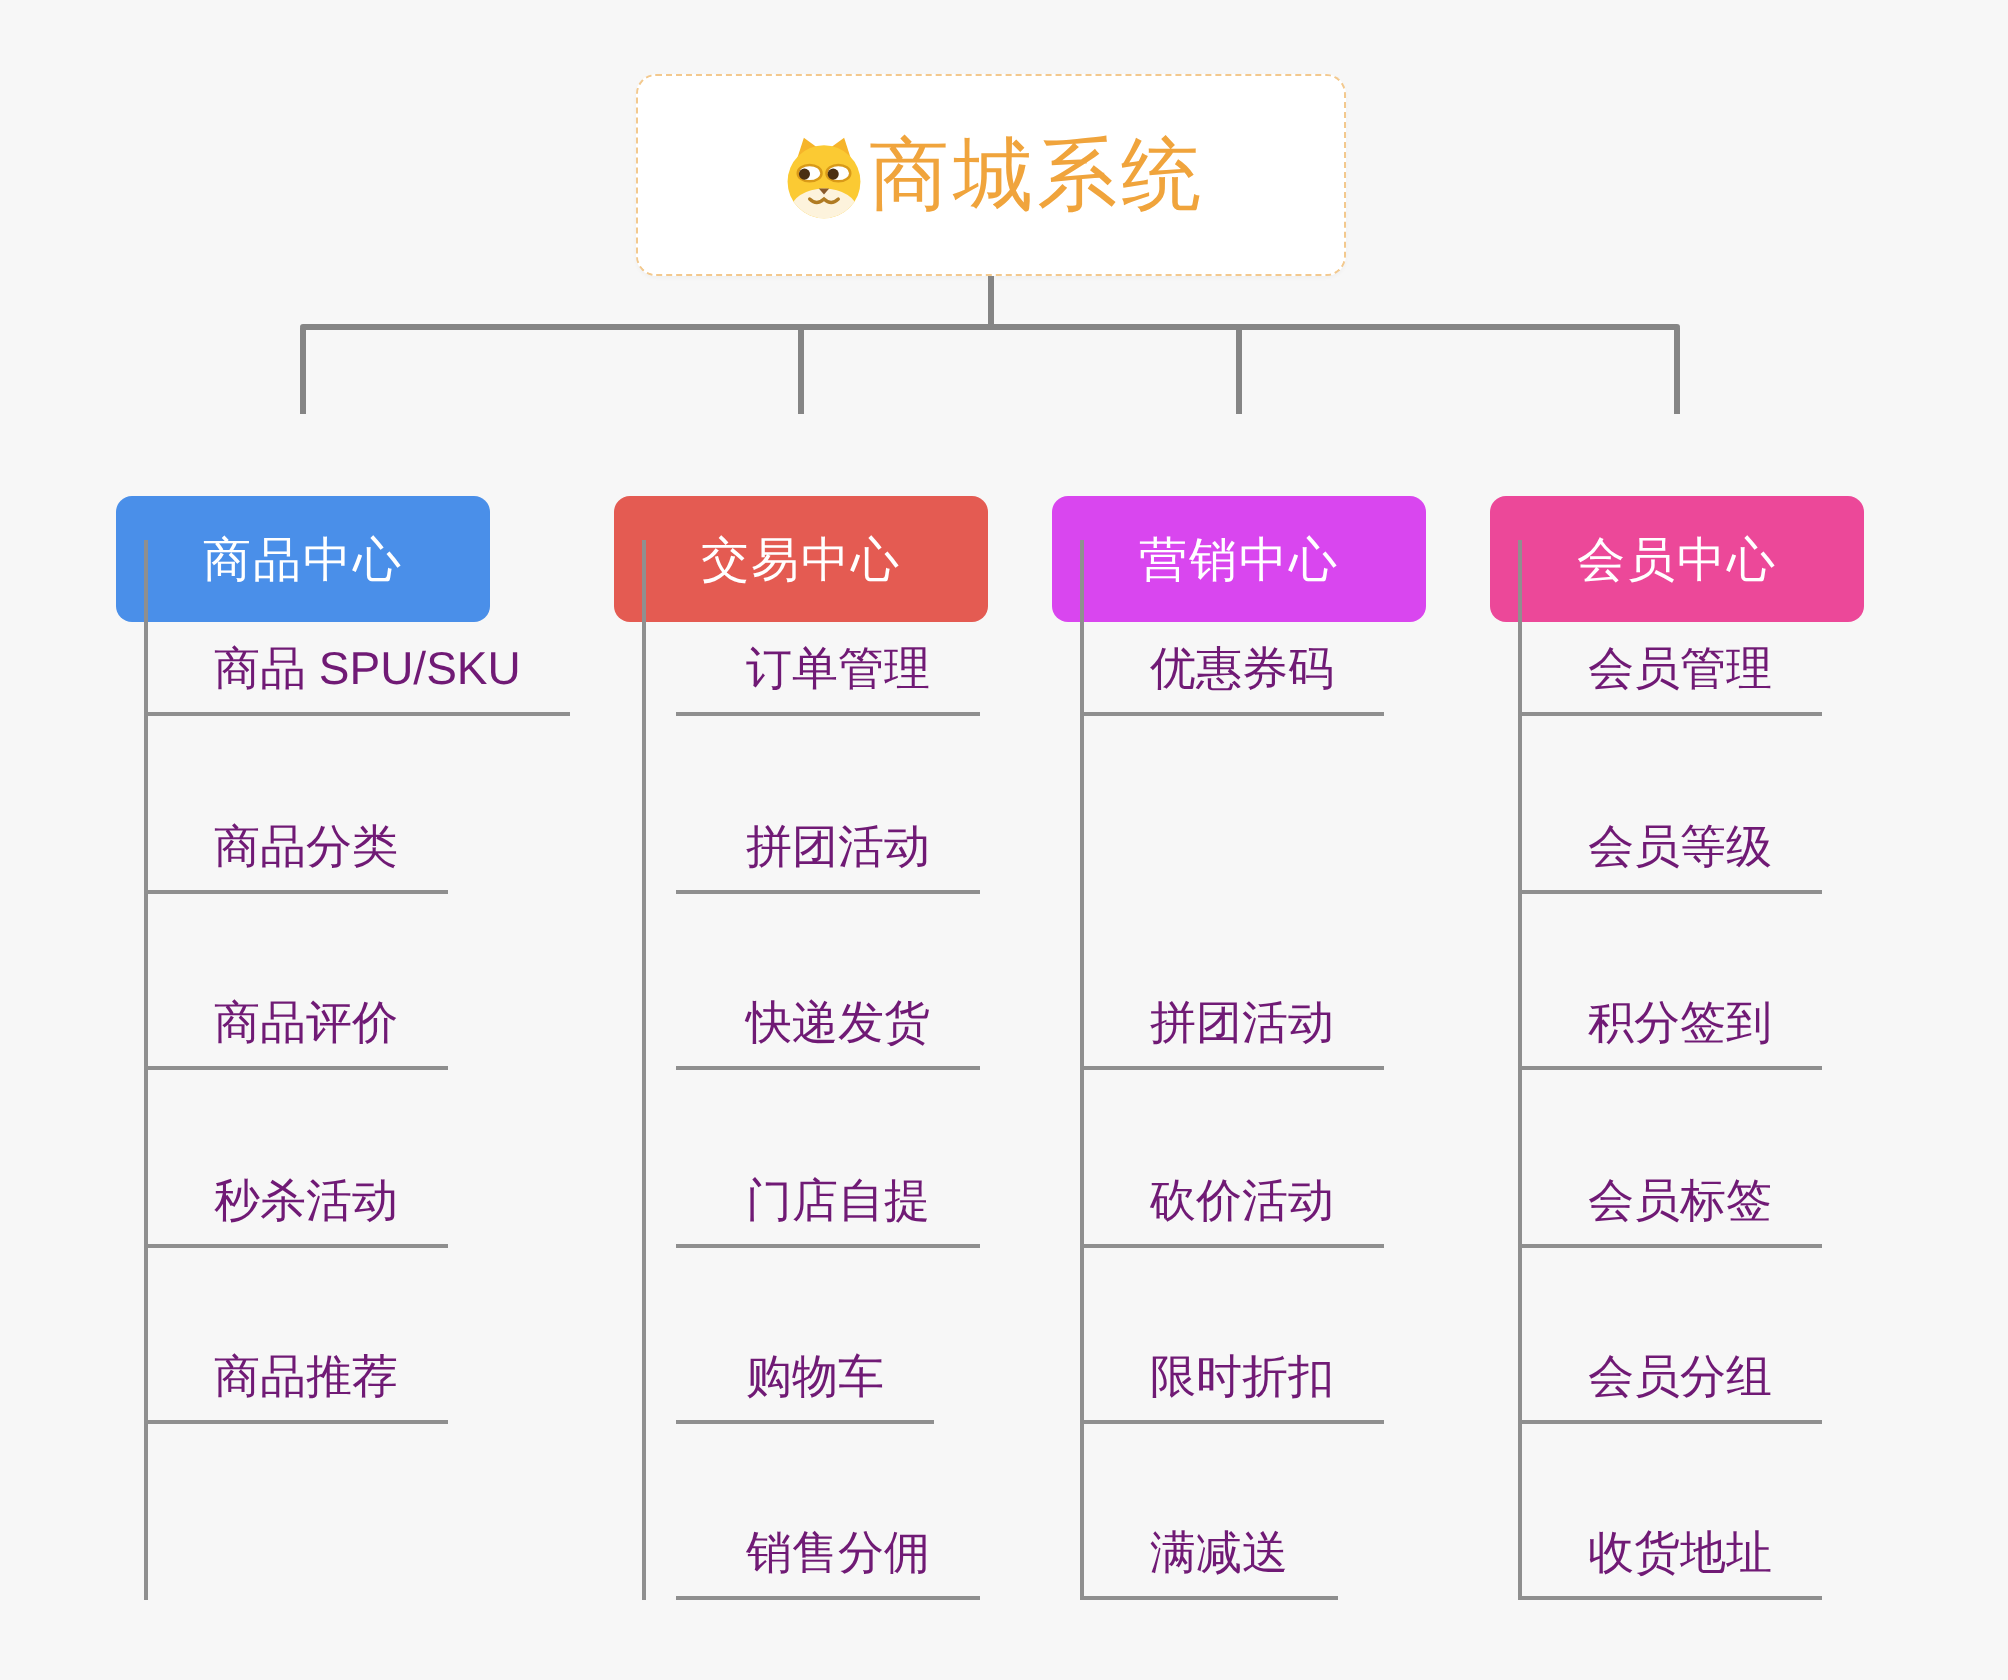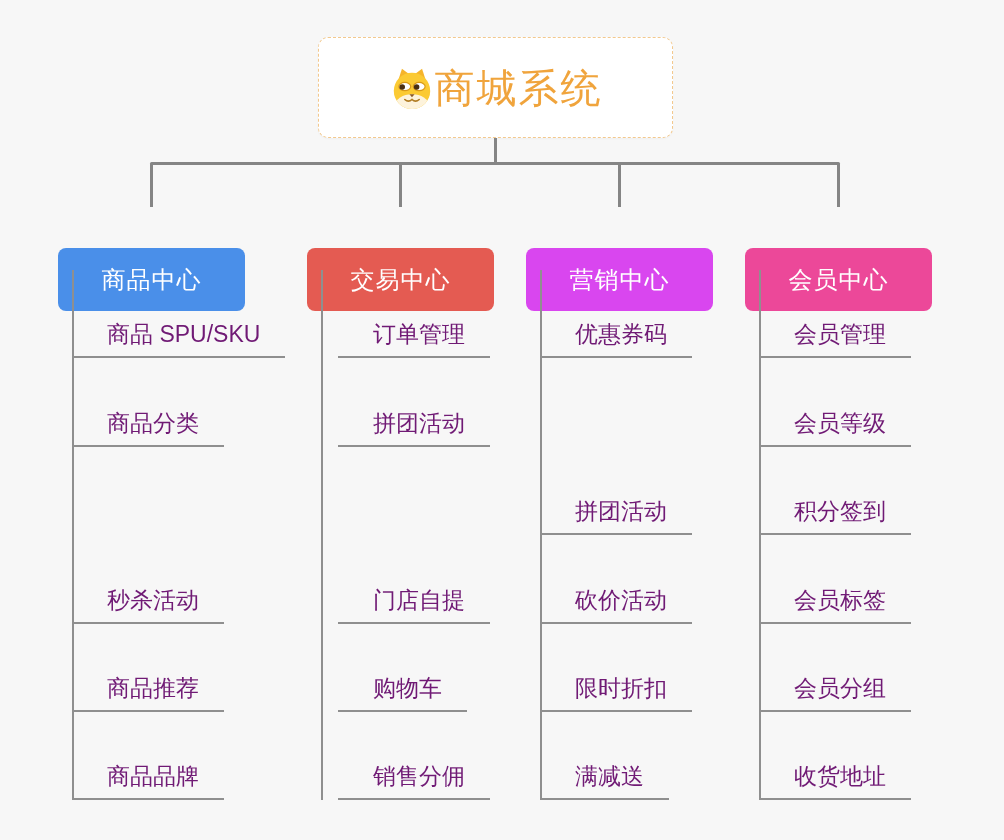--- a/index.html
+++ b/index.html
@@ -117,26 +117,27 @@
   <div class="branch-hdr hdr-2" style="background-color: #d946ef;">营销中心</div>
   <div class="branch-hdr hdr-3" style="background-color: #ec4899;">会员中心</div>
 
   <div class="spine spine-0"></div>
   <div class="spine spine-1"></div>
   <div class="spine spine-2"></div>
   <div class="spine spine-3"></div>
 
   <div class="leaf col-0 row-0">商品 SPU/SKU</div>
   <div class="leaf col-0 row-1">商品分类</div>
+  <div class="leaf col-0 row-2">商品评价</div>
   <div class="leaf col-0 row-3">秒杀活动</div>
   <div class="leaf col-0 row-4">商品推荐</div>
-  <div class="leaf col-0 row-5">商品品牌</div>
 
   <div class="leaf col-1 row-0">订单管理</div>
   <div class="leaf col-1 row-1">拼团活动</div>
+  <div class="leaf col-1 row-2">快递发货</div>
   <div class="leaf col-1 row-3">门店自提</div>
   <div class="leaf col-1 row-4">购物车</div>
   <div class="leaf col-1 row-5">销售分佣</div>
 
   <div class="leaf col-2 row-0">优惠券码</div>
   <div class="leaf col-2 row-2">拼团活动</div>
   <div class="leaf col-2 row-3">砍价活动</div>
   <div class="leaf col-2 row-4">限时折扣</div>
   <div class="leaf col-2 row-5">满减送</div>
 

